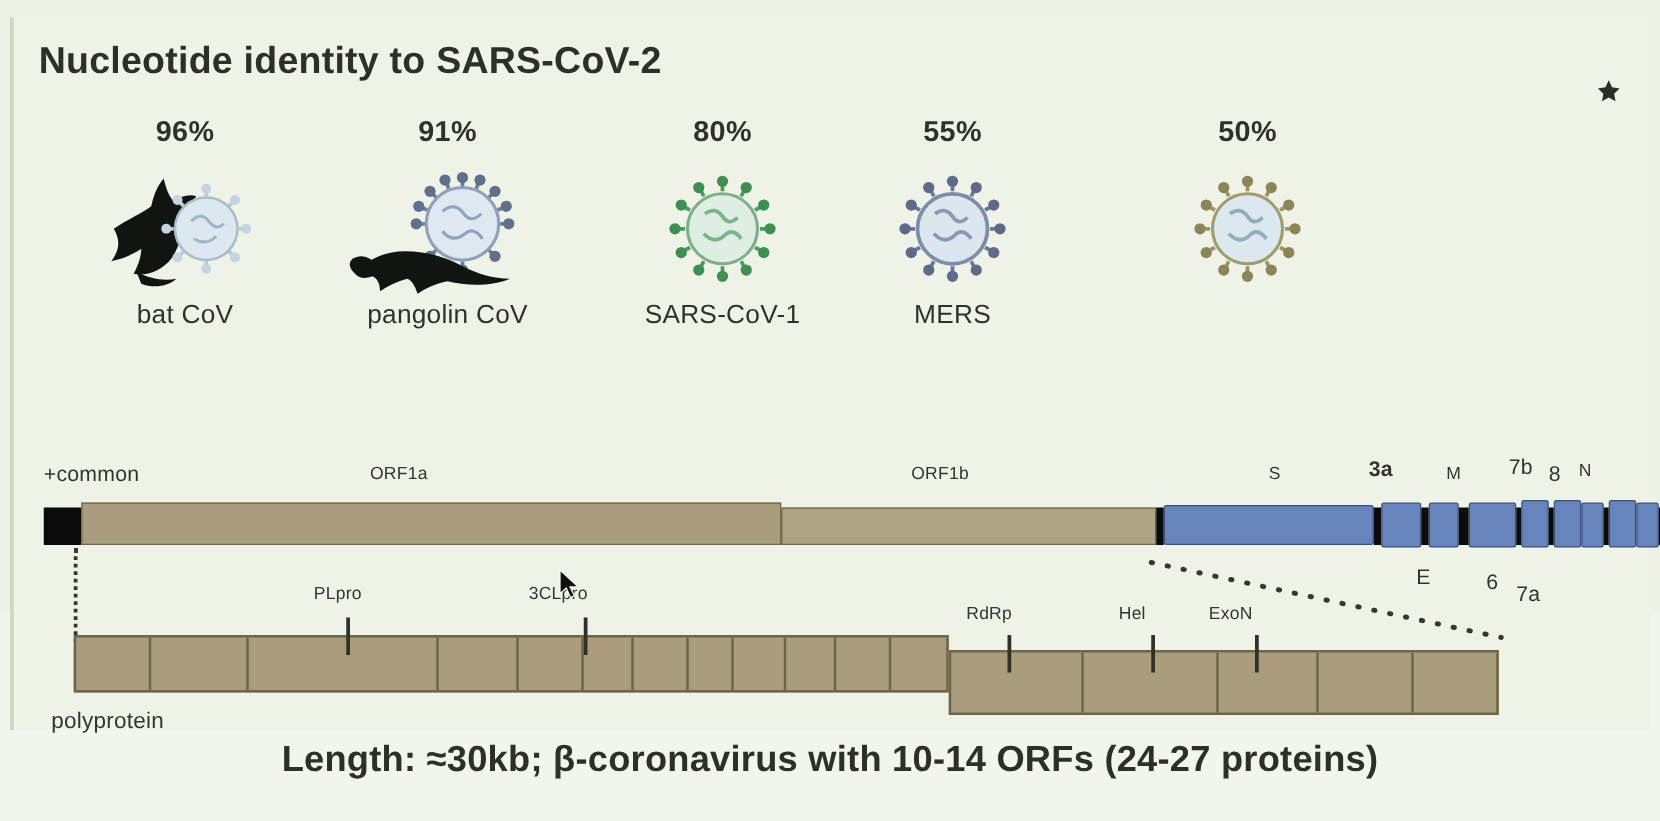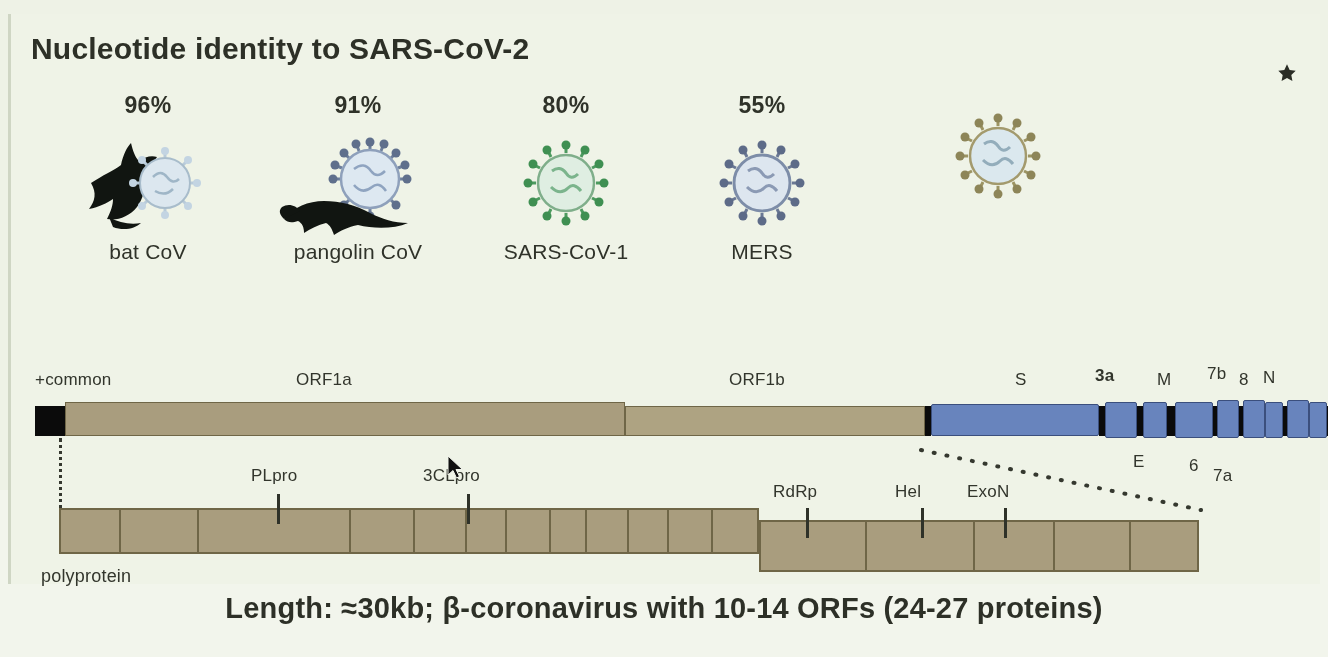--- a/index.html
+++ b/index.html
@@ -86,21 +86,21 @@
   
   .genome-wrap {
     position: absolute;
     left: 0;
     top: 330px;
     width: 1312px;
     height: 240px;
   }
   .glabel {
     position: absolute;
-    font-size: 17px;
+    font-size: 14px;
     color: #32352c;
     white-space: nowrap;
     letter-spacing: .2px;
   }
   .glabel.sm { font-size: 17px; }
 
   .bar-row { position: absolute; }
 
   .seg {
     position: absolute;
@@ -261,21 +261,21 @@
 
             <path d="M6 88 C16 76 30 70 46 70 C62 70 78 74 92 82 C104 88 116 92 130 92
                      C116 98 96 98 80 94 C70 96 62 100 56 104 C54 98 52 94 48 92
                      C40 94 32 98 26 102 C26 96 24 92 20 90 C14 92 10 92 6 88 Z" fill="#111511"></path>
             <path d="M6 88 C2 84 0 80 4 76 C10 72 18 74 22 80 Z" fill="#111511"></path>
           </svg>
         </div>
         <div class="vname">pangolin CoV</div>
       </div>
 
-      <div class="virus-col" style="left:440px;text-align:center;">
+      <div class="virus-col" style="left:452px;text-align:center;">
         <div class="pct">80%</div>
         <div class="icon-slot">
           <svg viewBox="0 0 110 110" width="110" height="110" style="position:absolute;left:40px;top:0;">
             <g transform="translate(55,52)">
               <g stroke="#4c9a5f" stroke-width="3">
                 <line x1="0" y1="-30" x2="0" y2="-38"></line>
                   <line x1="15" y1="-26" x2="19" y2="-34"></line>
                 <line x1="26" y1="-15" x2="34" y2="-19"></line>
                   <line x1="30" y1="0" x2="38" y2="0"></line>
                 <line x1="26" y1="15" x2="34" y2="19"></line>
@@ -344,20 +344,21 @@
               </g>
               <circle cx="0" cy="0" r="28" fill="#dde6ef" stroke="#7d8da8" stroke-width="3"></circle>
               <path d="M-14 -12 q8 -6 14 2 q5 8 12 1 M-15 4 q9 9 17 1 q6 -6 13 3" stroke="#8b9ab4" stroke-width="3" fill="none"></path>
             </g>
           </svg>
         </div>
         <div class="vname">MERS</div>
       </div>
 
       <div class="virus-col" style="left:872px;">
+        <div class="pct">50%</div>
         <div class="icon-slot">
           <svg viewBox="0 0 110 110" width="110" height="110" style="position:absolute;left:40px;top:0;">
             <g transform="translate(55,52)">
               <g stroke="#9c9463" stroke-width="3">
                 <line x1="0" y1="-30" x2="0" y2="-38"></line>
                   <line x1="15" y1="-26" x2="19" y2="-34"></line>
                 <line x1="26" y1="-15" x2="34" y2="-19"></line>
                   <line x1="30" y1="0" x2="38" y2="0"></line>
                 <line x1="26" y1="15" x2="34" y2="19"></line>
                   <line x1="15" y1="26" x2="19" y2="34"></line>

